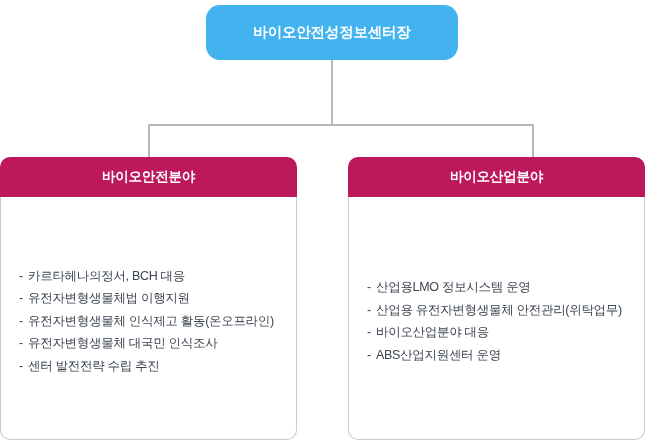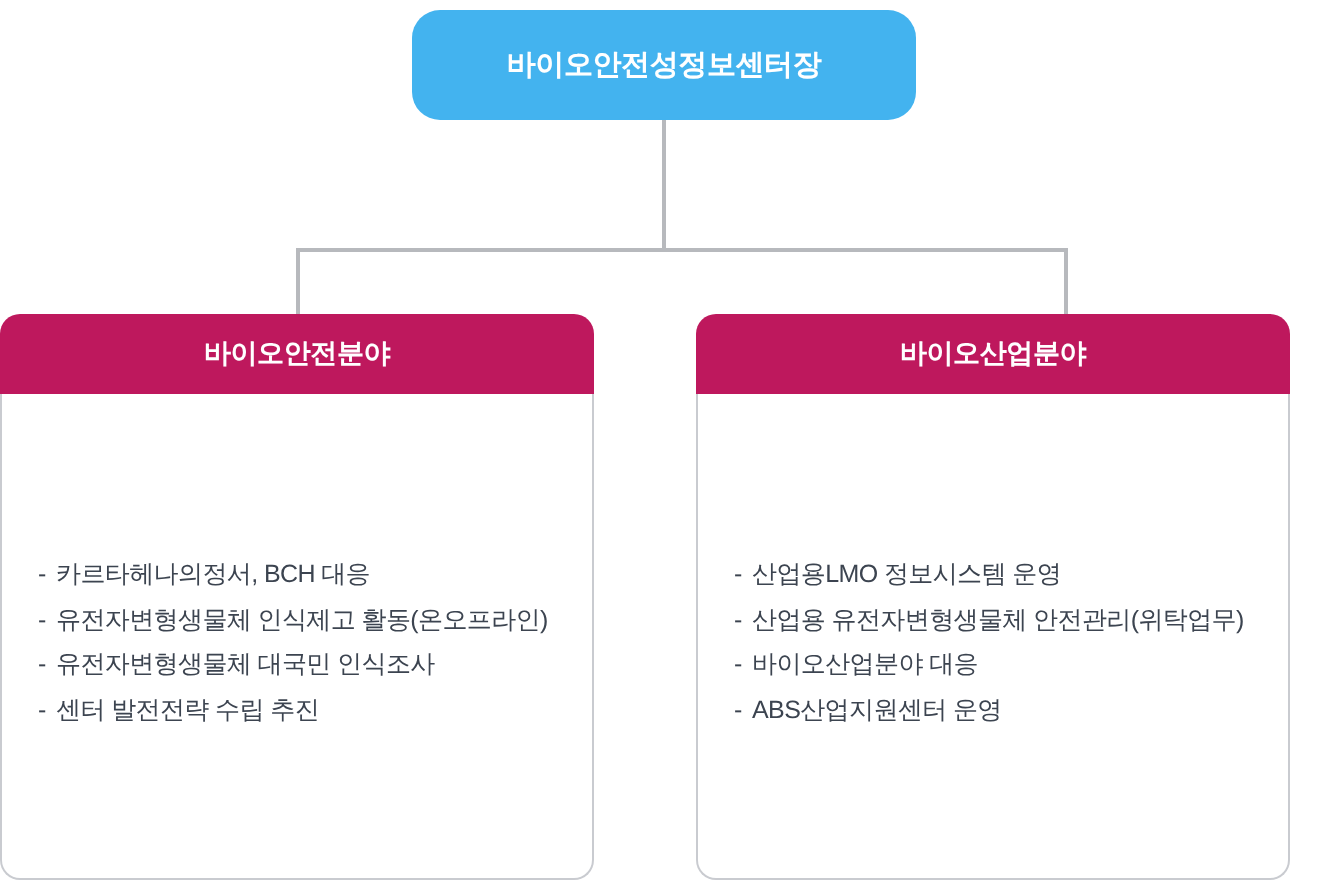--- a/index.html
+++ b/index.html
@@ -136,20 +136,21 @@
   <div class="line v-left"></div>
   <div class="line v-right"></div>
 
   <div class="branch branch-left">
     <div class="branch-header">
       <span class="branch-title">바이오안전분야</span>
     </div>
     <div class="branch-body">
       <ul>
         <li><span class="bullet-dash">-</span><span>카르타헤나의정서, BCH 대응</span></li>
+        <li><span class="bullet-dash">-</span><span>유전자변형생물체법 이행지원</span></li>
         <li><span class="bullet-dash">-</span><span>유전자변형생물체 인식제고 활동(온오프라인)</span></li>
         <li><span class="bullet-dash">-</span><span>유전자변형생물체 대국민 인식조사</span></li>
         <li><span class="bullet-dash">-</span><span>센터 발전전략 수립 추진</span></li>
       </ul>
     </div>
   </div>
 
   <div class="branch branch-right">
     <div class="branch-header">
       <span class="branch-title">바이오산업분야</span>

